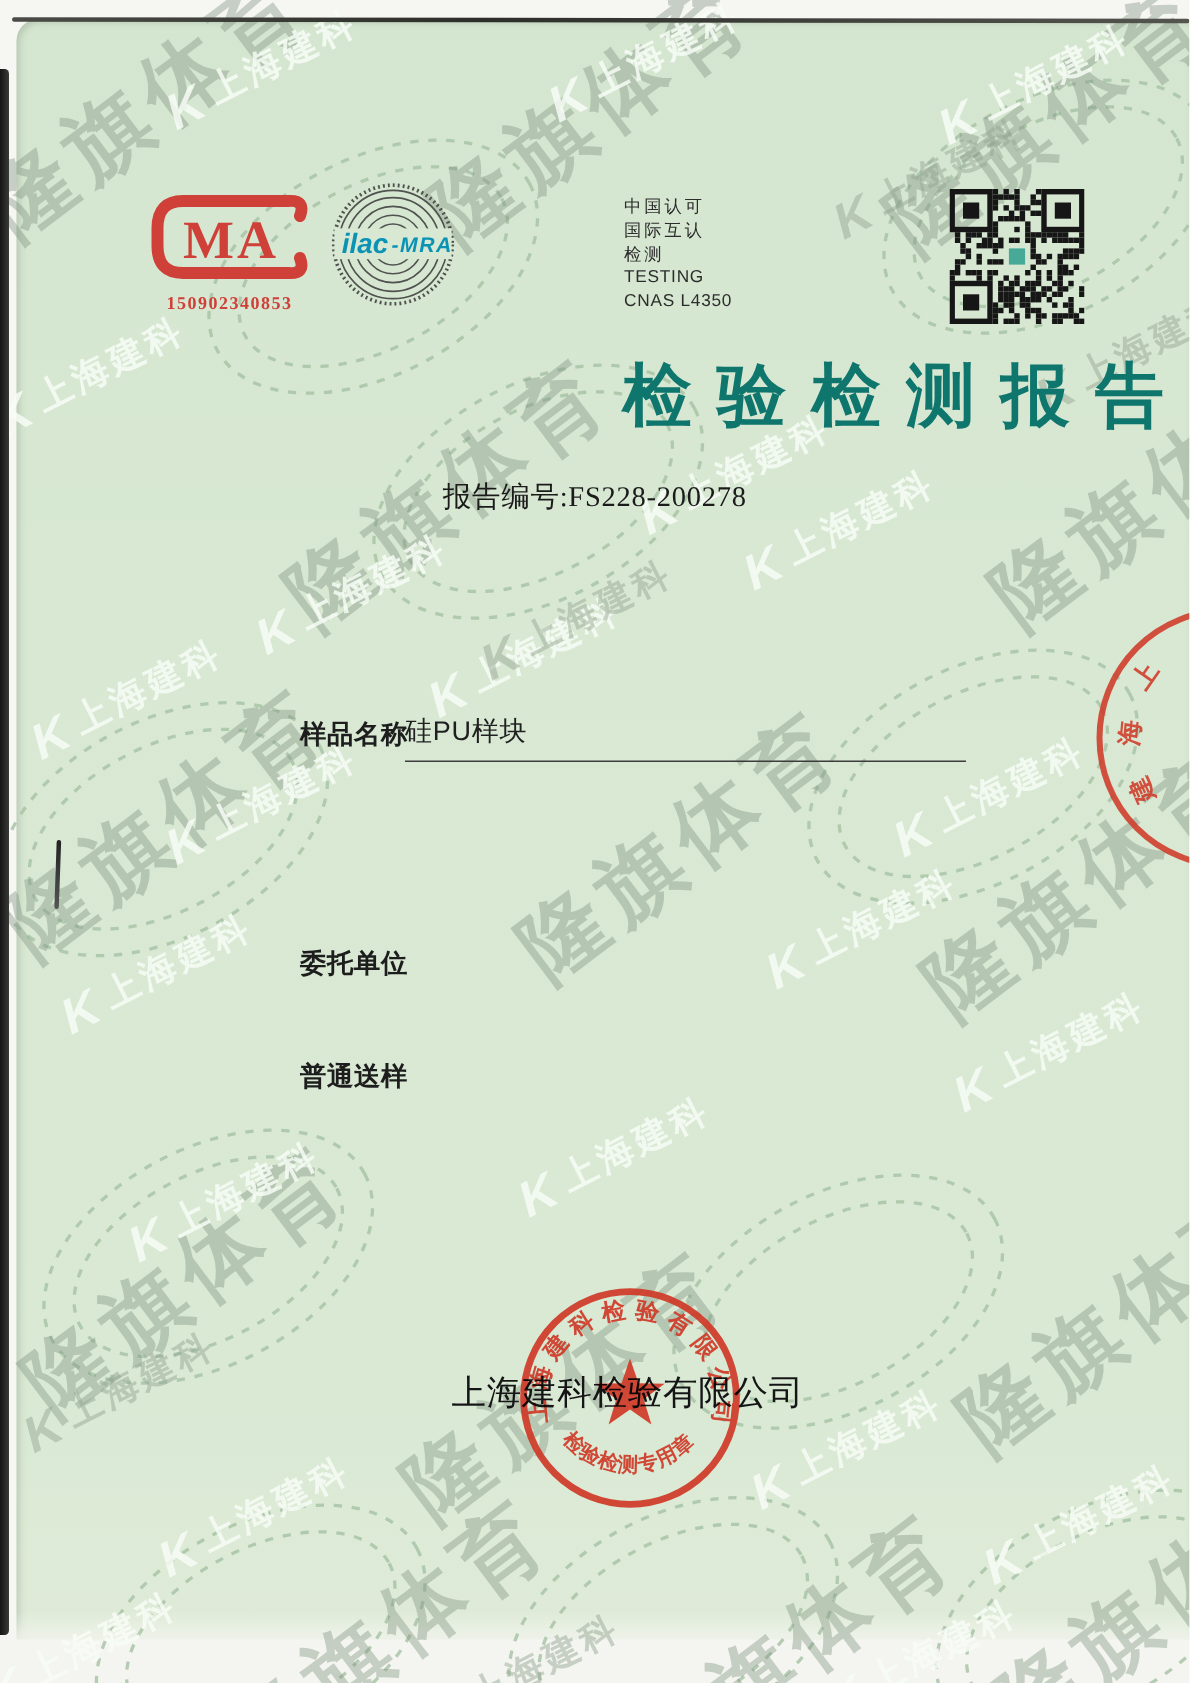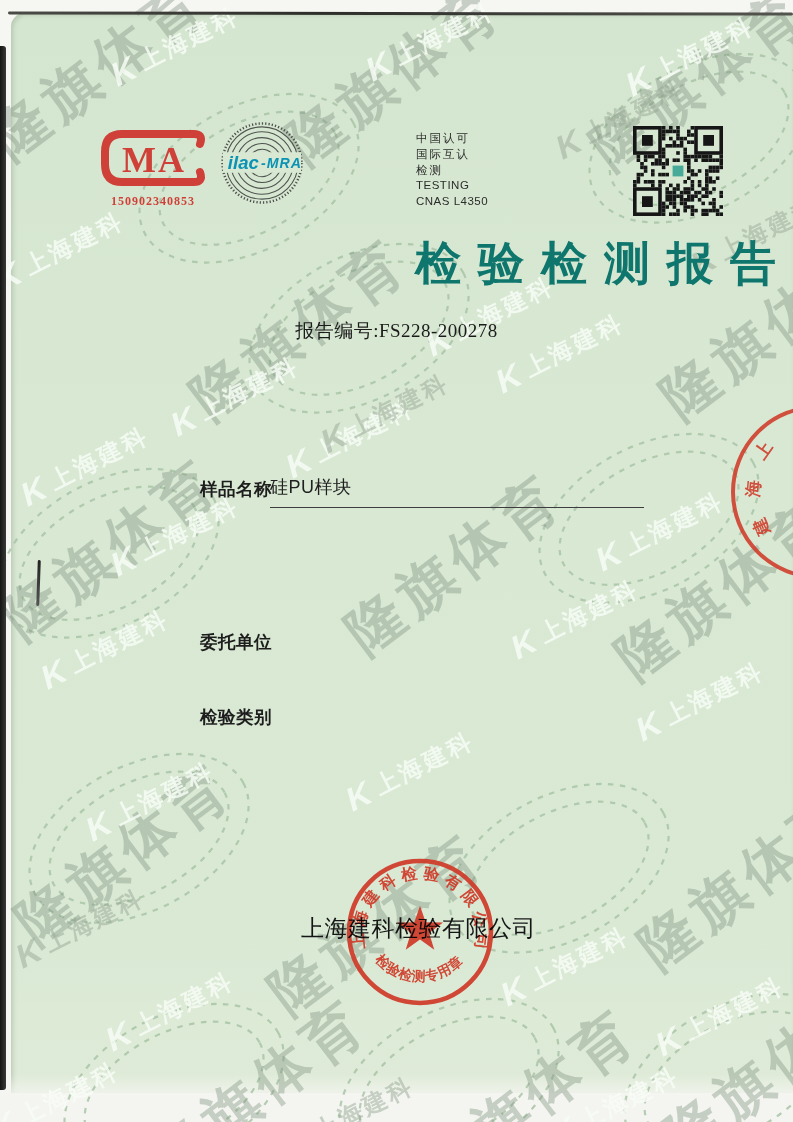--- a/index.html
+++ b/index.html
@@ -557,21 +557,21 @@
     <div class="field-row" style="top:477px">
       <span class="field-label">样品名称</span>
       <div class="field-value-wrap">
         <span class="field-value">硅PU样块</span>
       </div>
     </div>
     <div class="field-row" style="top:630px">
       <span class="field-label">委托单位</span>
     </div>
     <div class="field-row" style="top:705px">
-      <span class="field-label">检验类别</span>
+      <span class="field-label">普通送样</span>
     </div>
 
     <div class="footer-company">上海建科检验有限公司</div>
 
     <div class="stamp">
       <svg width="152" height="152" viewBox="0 0 150 150">
         <defs>
           <path id="ringPath" d="M 21,93 A 56,56 0 1 1 129,93" fill="none"></path>
           <path id="botPath" d="M 30,102 A 58,58 0 0 0 120,102" fill="none"></path>
         </defs>

